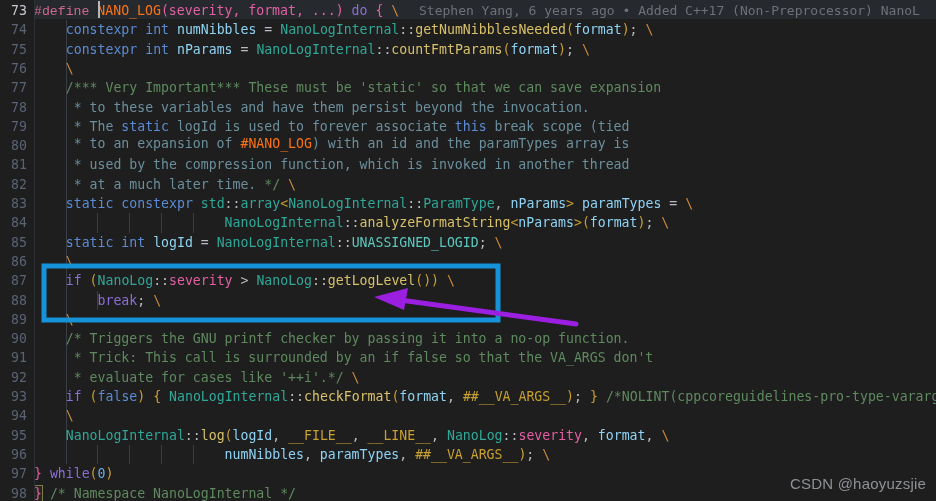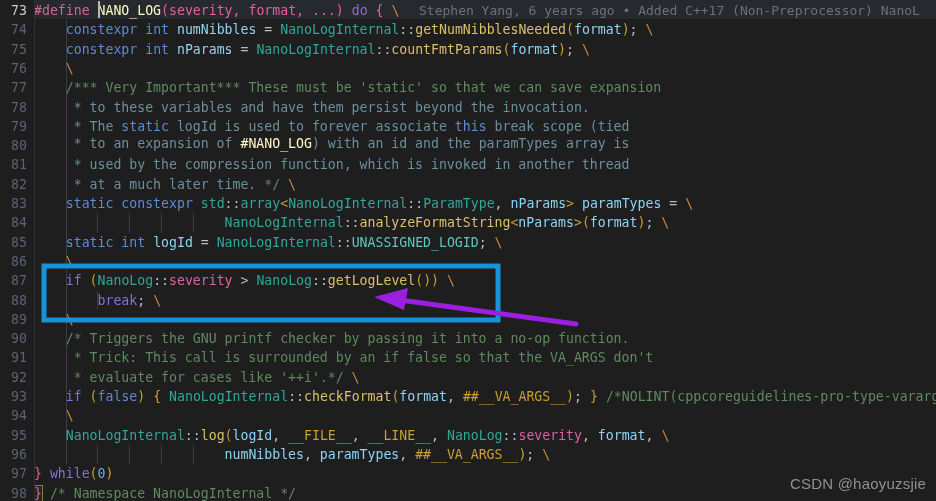--- a/index.html
+++ b/index.html
@@ -74,22 +74,22 @@
     z-index: 1;
   }
   
   .guide {
     position: absolute;
     width: 1px;
     background: #3a3f46;
     z-index: 1;
   }
   
-  .t-pp      { color: #cf6a8f; }    
-  .t-macro   { color: #fef9c3; }    
+  .t-pp      { color: #cf6a8f; font-family: Liberation Mono, monospace; }    
+  .t-macro   { color: #f97316; }    
   .t-param   { color: #e260a3; }    
   .t-kw      { color: #5b8bd4; }    
   .t-kw2     { color: #8a6fd6; }    
   .t-var     { color: #8fd3f4; }    
   .t-ns      { color: #2fa898; }    
   .t-fn      { color: #d8c16a; }    
   .t-const   { color: #5cc8bf; text-align: right; }    
   .t-cmt     { color: #5f8a5f; }    
   .t-cmt2    { color: #6b8f9c; }    
   .t-bs      { color: #cc8a3e; }    

